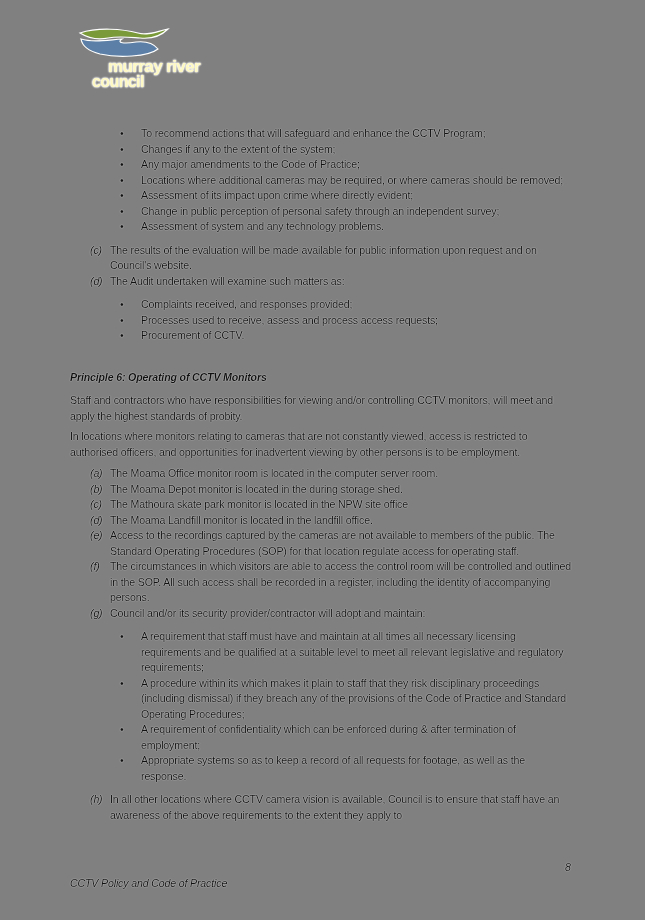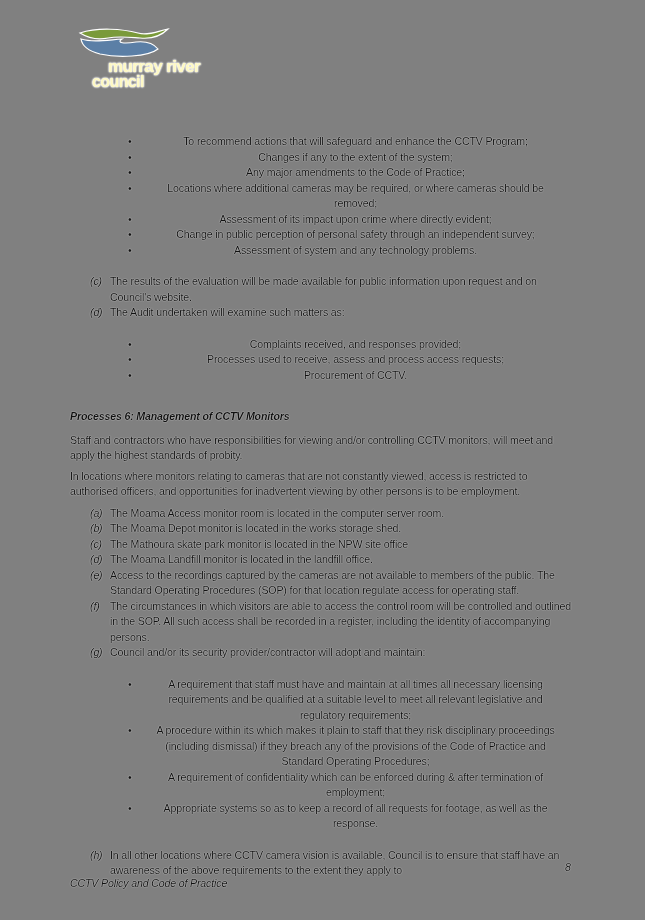--- a/index.html
+++ b/index.html
@@ -55,23 +55,22 @@
     }
 
     .content {
       position: absolute;
       left: 70px;
       top: 118px;
       width: 508px;
     }
     ul.bullets {
       list-style: none;
-      margin: 16px;
+      margin: 8px;
       padding: 0;
-      text-align: center;
     }
     ul.bullets li {
       position: relative;
       padding-left: 63px;
     }
     ul.bullets li::before {
       content: "\2022";
       position: absolute;
       left: 42px;
       top: 0;
@@ -140,32 +139,32 @@
     <span class="lbl">(d)</span>
     <span>The Audit undertaken will examine such matters as:</span>
   </div>
 
   <ul class="bullets">
     <li>Complaints received, and responses provided;</li>
     <li>Processes used to receive, assess and process access requests;</li>
     <li>Procurement of CCTV.</li>
   </ul>
 
-  <div class="heading">Processes 6: Management of CCTV Monitors</div>
+  <div class="heading">Principle 6: Operating of CCTV Monitors</div>
   <div class="para">Staff and contractors who have responsibilities for viewing and/or controlling CCTV monitors, will meet and apply the highest standards of probity.</div>
   <div class="para">In locations where monitors relating to cameras that are not constantly viewed, access is restricted to authorised officers, and opportunities for inadvertent viewing by other persons is to be employment.</div>
 
   <div style="margin-top:6px;">
     <div class="alpha">
       <span class="lbl">(a)</span>
-      <span>The Moama Access monitor room is located in the computer server room.</span>
+      <span>The Moama Office monitor room is located in the computer server room.</span>
     </div>
     <div class="alpha">
       <span class="lbl">(b)</span>
-      <span>The Moama Depot monitor is located in the works storage shed.</span>
+      <span>The Moama Depot monitor is located in the during storage shed.</span>
     </div>
     <div class="alpha">
       <span class="lbl">(c)</span>
       <span>The Mathoura skate park monitor is located in the NPW site office</span>
     </div>
     <div class="alpha">
       <span class="lbl">(d)</span>
       <span>The Moama Landfill monitor is located in the landfill office.</span>
     </div>
     <div class="alpha">

